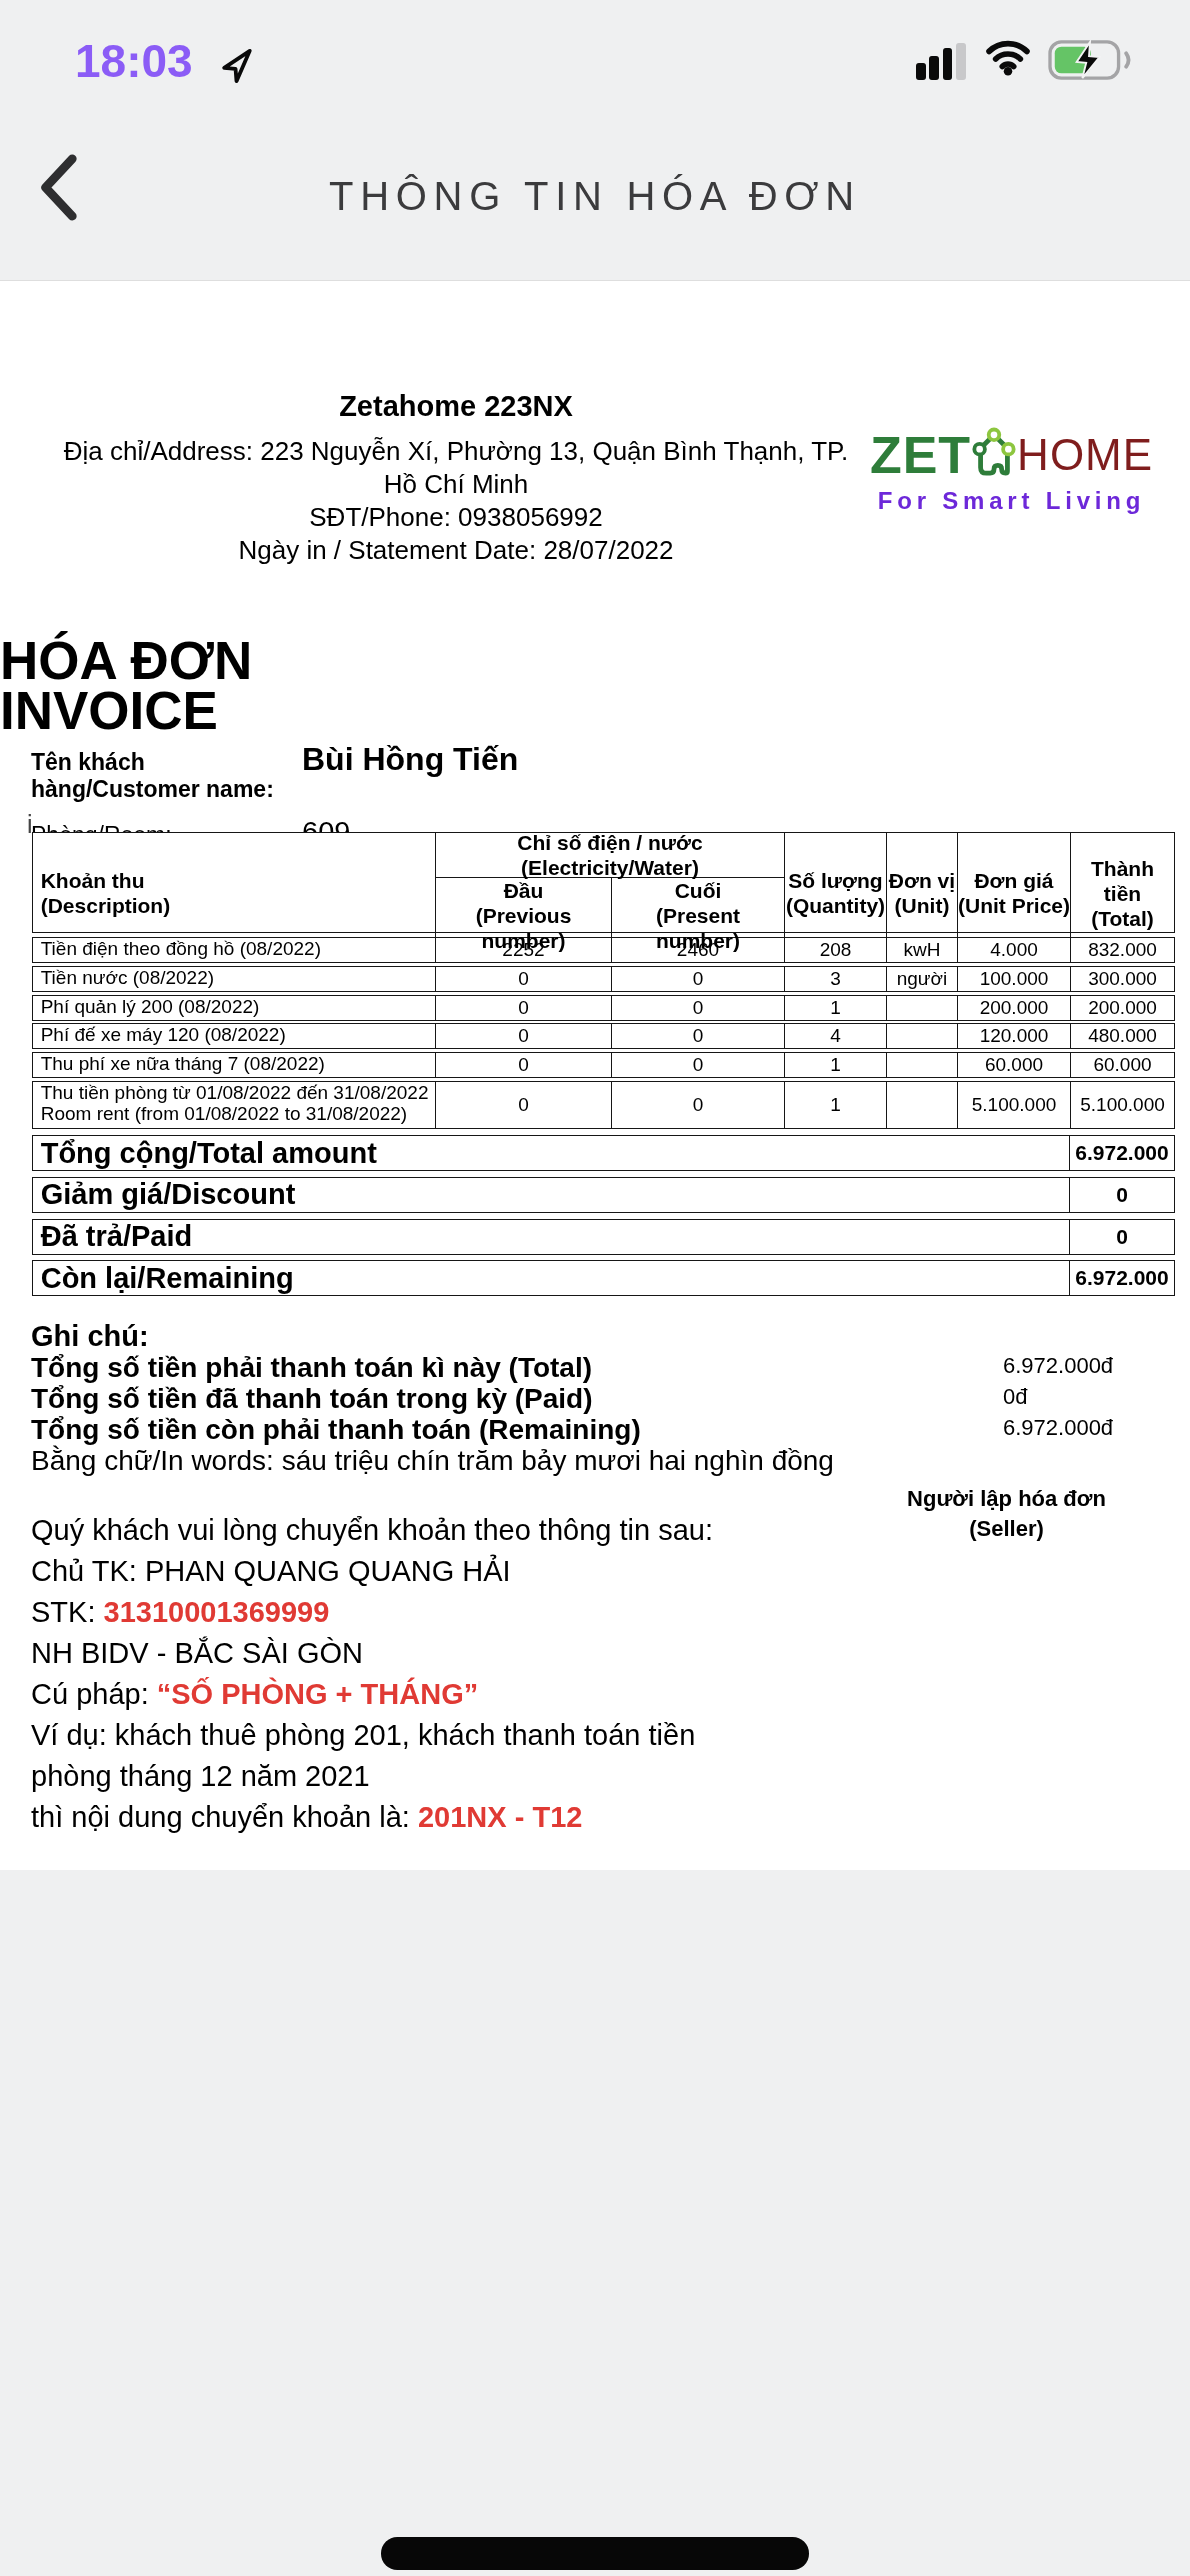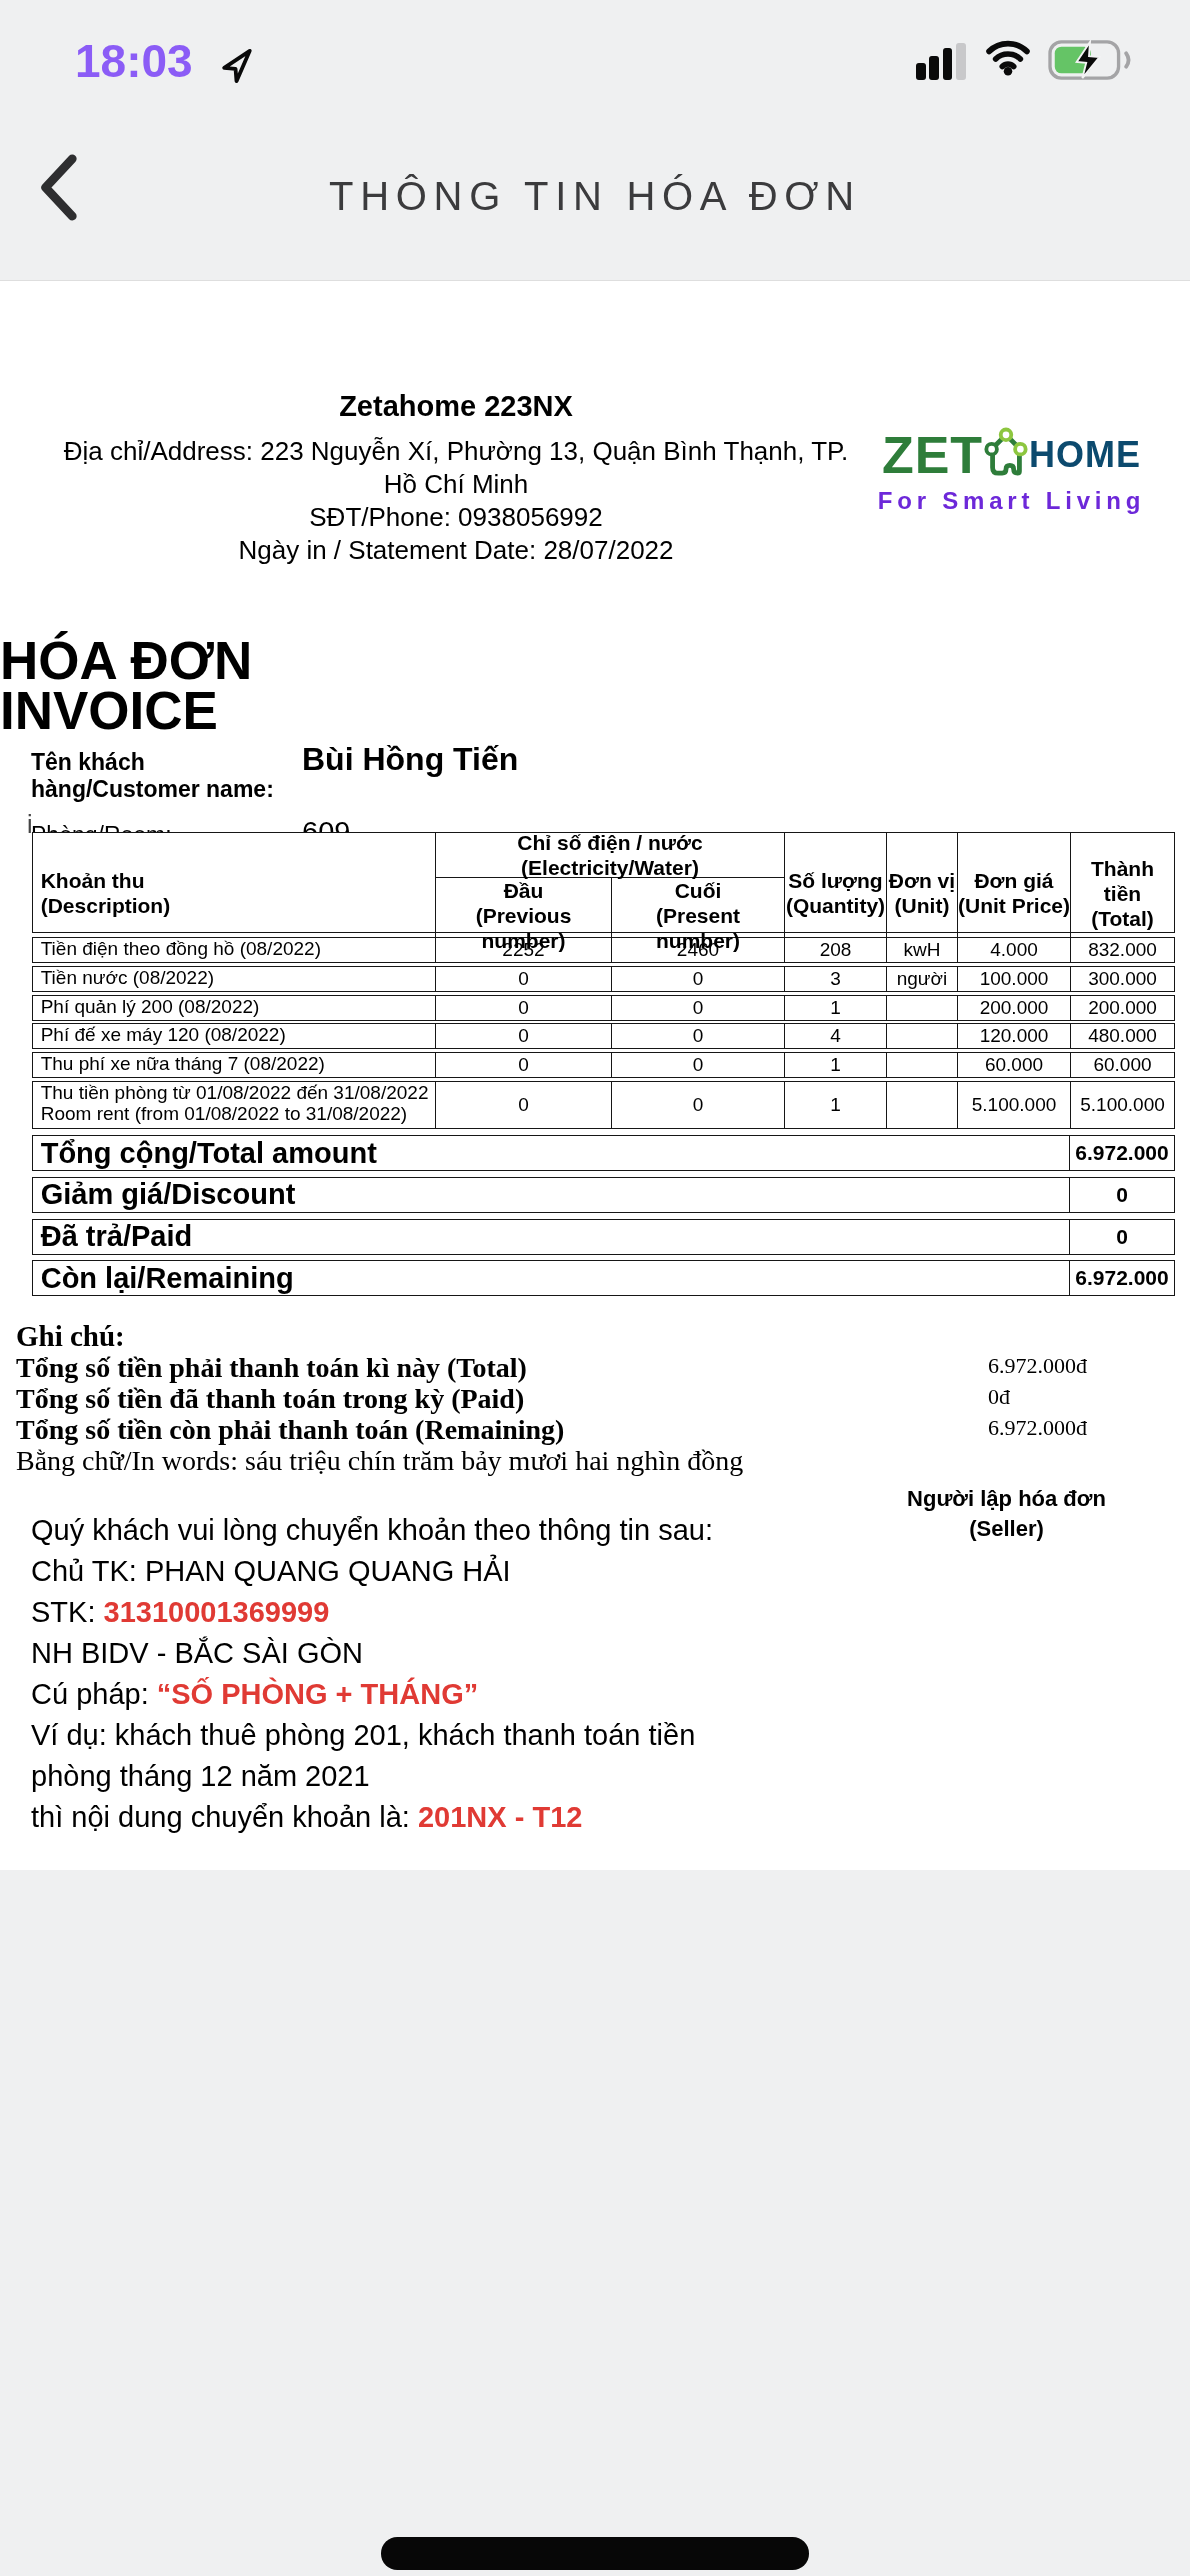--- a/index.html
+++ b/index.html
@@ -23,21 +23,21 @@
     font-size:40px;font-weight:500;letter-spacing:6.7px;color:#3b3b3d;}
   
   .document{position:absolute;left:0;top:280px;width:1190px;height:1589px;background:#ffffff;
     border-top:1px solid #dedede;}
   .company{position:absolute;left:44px;top:109px;width:824px;text-align:center;}
   .company-name{font-size:29px;font-weight:700;margin-bottom:11.5px;}
   .company-line{font-size:26px;line-height:33px;}
   .logo{position:absolute;left:863px;top:144px;width:297px;text-align:center;}
   .logo-row{display:flex;align-items:center;justify-content:center;}
   .logo-zet{font-size:52px;font-weight:800;letter-spacing:1px;color:#2e7d3a;}
-  .logo-home{font-size:36px;font-weight:700;letter-spacing:1px;color:#0c4a6e;}
+  .logo-home{font-size:44px;font-weight:400;letter-spacing:1px;color:#7f1d1d;}
   .logo-tagline{font-size:24px;font-weight:700;color:#6d28d9;letter-spacing:4.8px;margin-top:1.9px;}
   .invoice-title{position:absolute;left:0;top:355px;width:100%;text-align:left;
     font-size:53px;font-weight:700;line-height:50px;}
   .customer{position:absolute;left:31px;top:460px;width:958px;}
   .cust-row{display:flex;align-items:flex-start;margin-bottom:11.5px;}
   .cust-label{width:271px;font-size:23px;padding-top:7.7px;}
   .cust-label.bold{font-weight:700;}
   .cust-name{font-size:32px;font-weight:700;}
   .cust-room{font-size:29px;padding-top:1.9px;}
   .stray{position:absolute;left:27px;top:529px;font-size:25px;color:#444;}
@@ -61,21 +61,21 @@
   .t-row.tall{height:48px;margin-bottom:5.8px;}
   .tc{display:flex;align-items:center;justify-content:center;text-align:center;
     font-size:19px;box-sizing:border-box;border-left:1.9px solid #161616;}
   .tc.desc{border-left:none;justify-content:flex-start;text-align:right;padding-left:7.7px;
     flex-direction:column;align-items:flex-start;line-height:21px;}
   .s-row{display:grid;grid-template-columns:1036px 1fr;height:36px;margin-bottom:5.8px;}
   .s-label{display:flex;align-items:center;padding-left:7.7px;font-size:29px;font-weight:700;}
   .s-value{display:flex;align-items:center;justify-content:center;border-left:1.9px solid #161616;
     font-size:21px;font-weight:600;}
   
-  .notes{position:absolute;left:16px;top:1040px;width:1129px;font-family:Liberation Serif, serif;}
+  .notes{position:absolute;left:31px;top:1040px;width:1129px;}
   .notes-heading{font-size:29px;font-weight:700;line-height:31px;}
   .note-row{position:relative;height:31px;}
   .note-label{font-size:28px;font-weight:700;line-height:31px;white-space:nowrap;}
   .note-value{position:absolute;left:972px;top:1px;font-size:22px;}
   .note-words{font-size:28px;line-height:31px;}
   .seller{position:absolute;left:906px;top:1203px;width:201px;text-align:center;
     font-size:22px;font-weight:700;line-height:30px;}
   .payment{position:absolute;left:31px;top:1229px;font-size:29px;line-height:41px;}
   .red{color:#e03a34;font-weight:700;}
   

